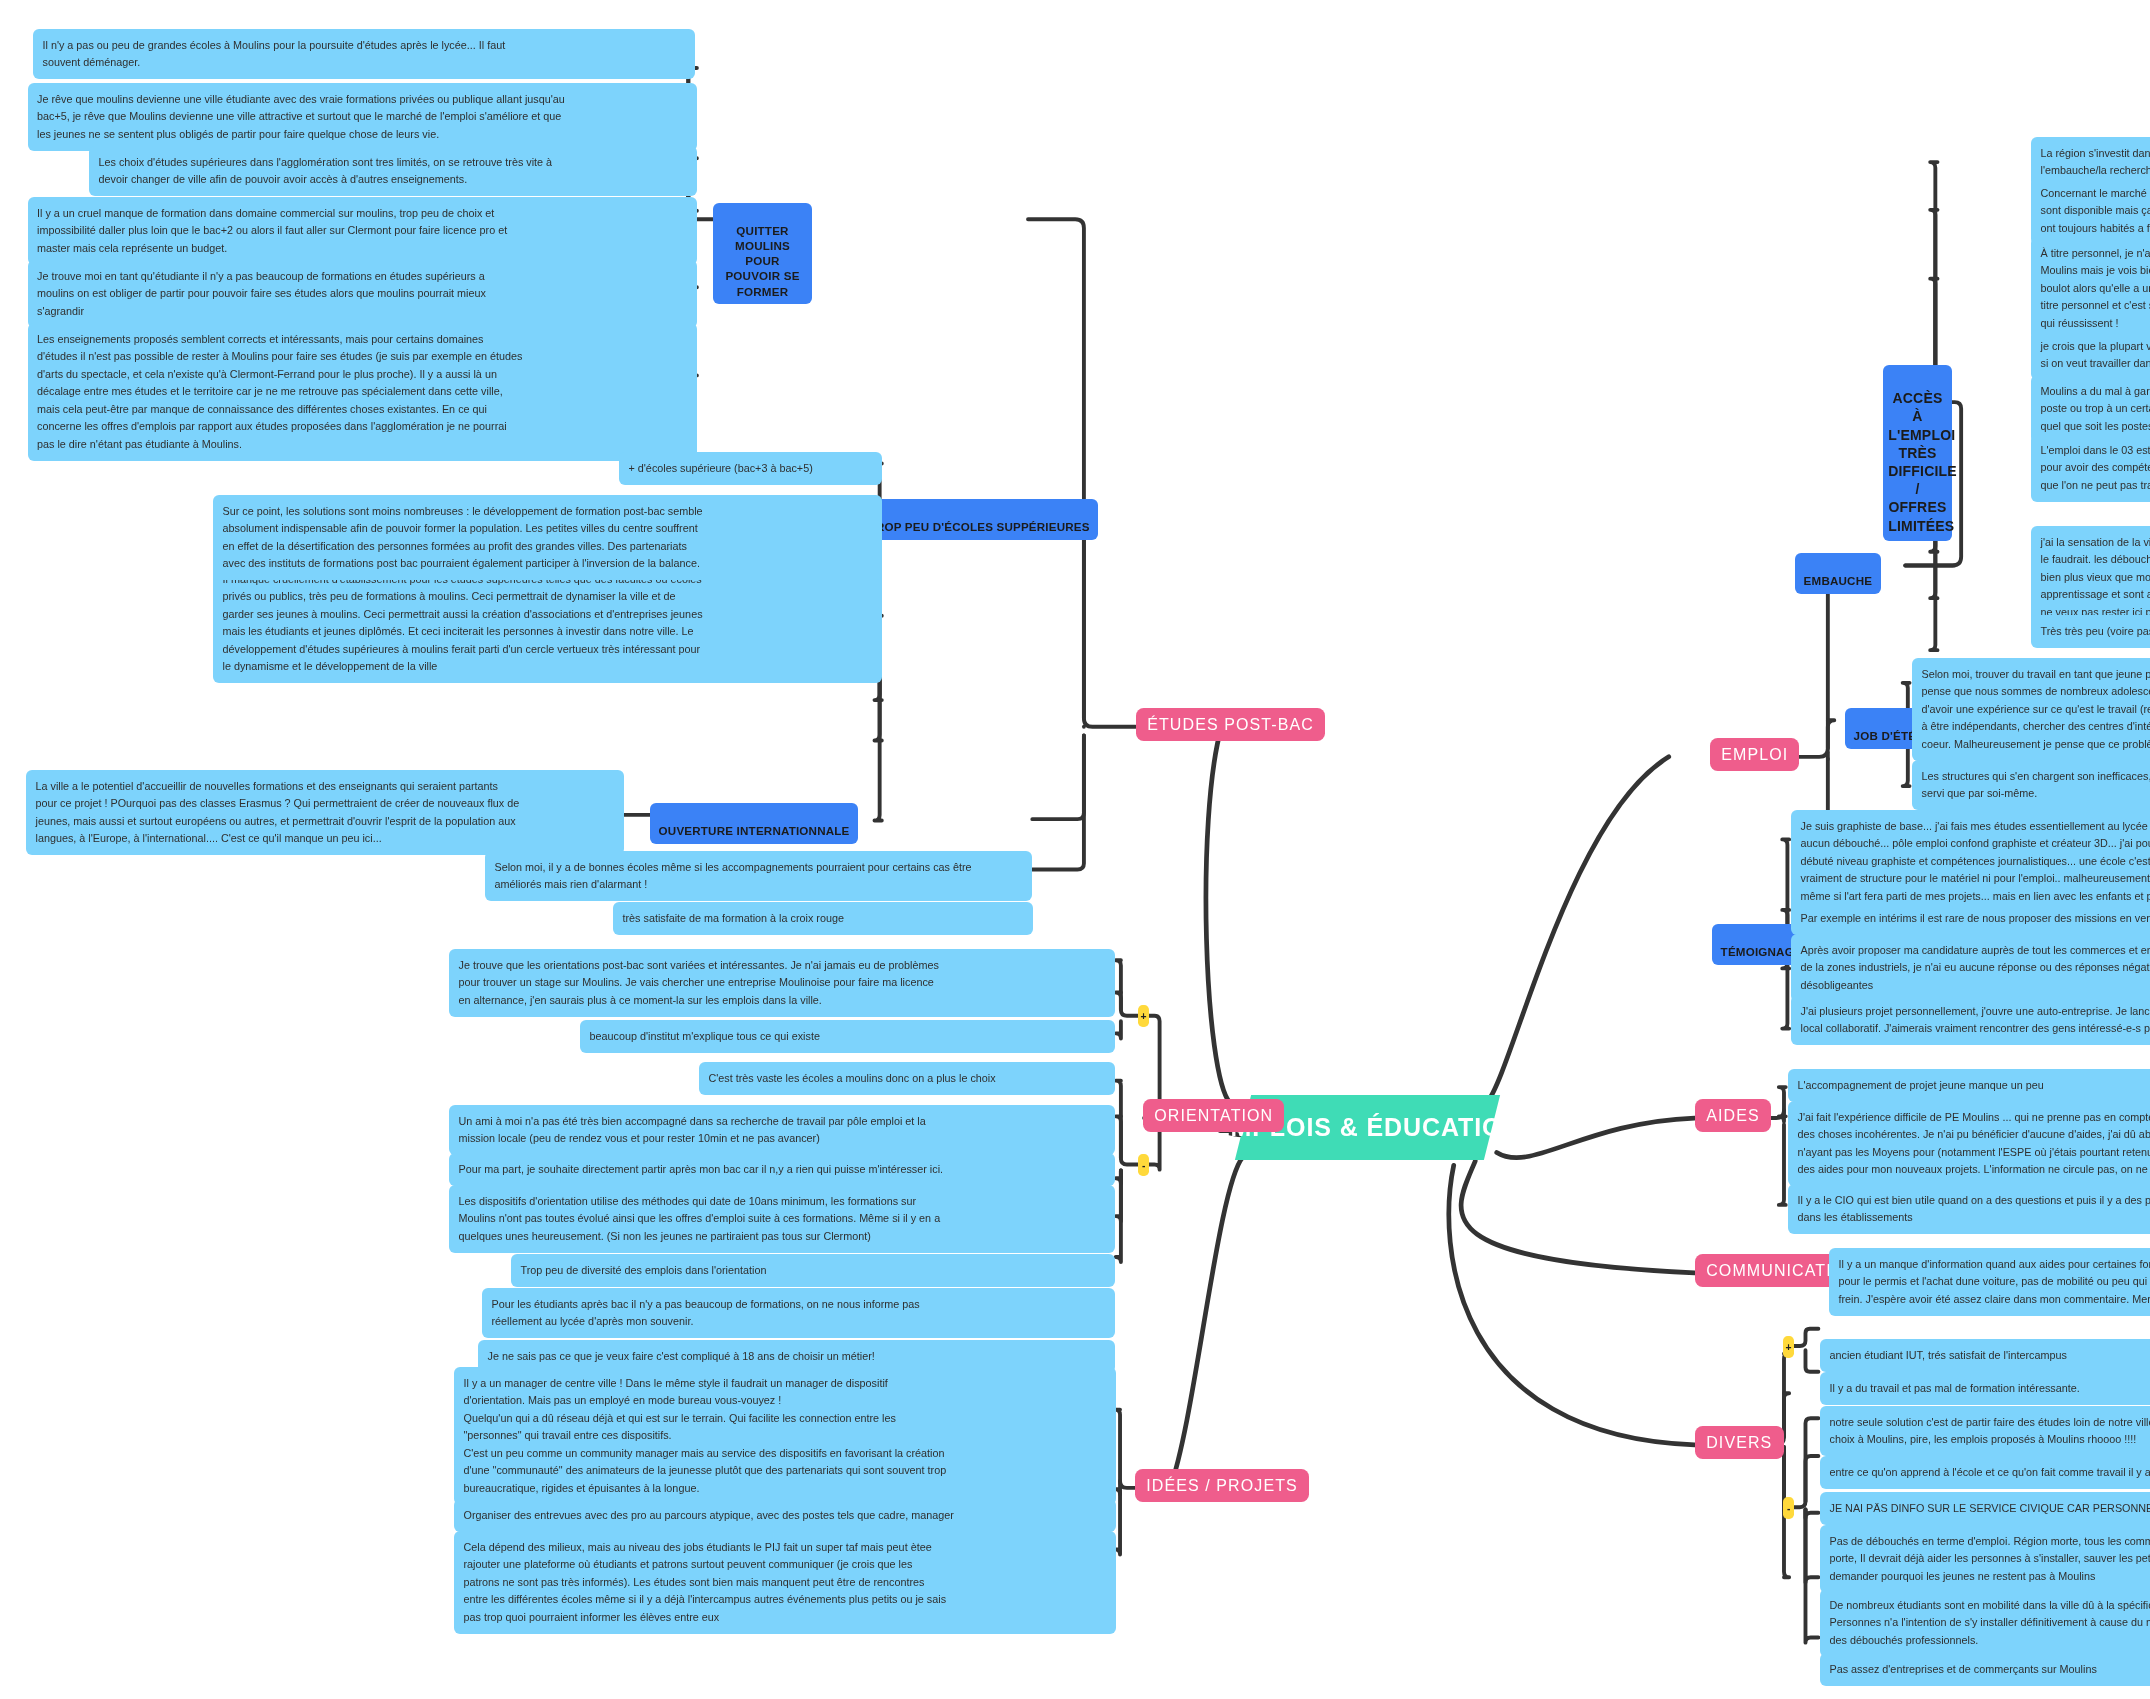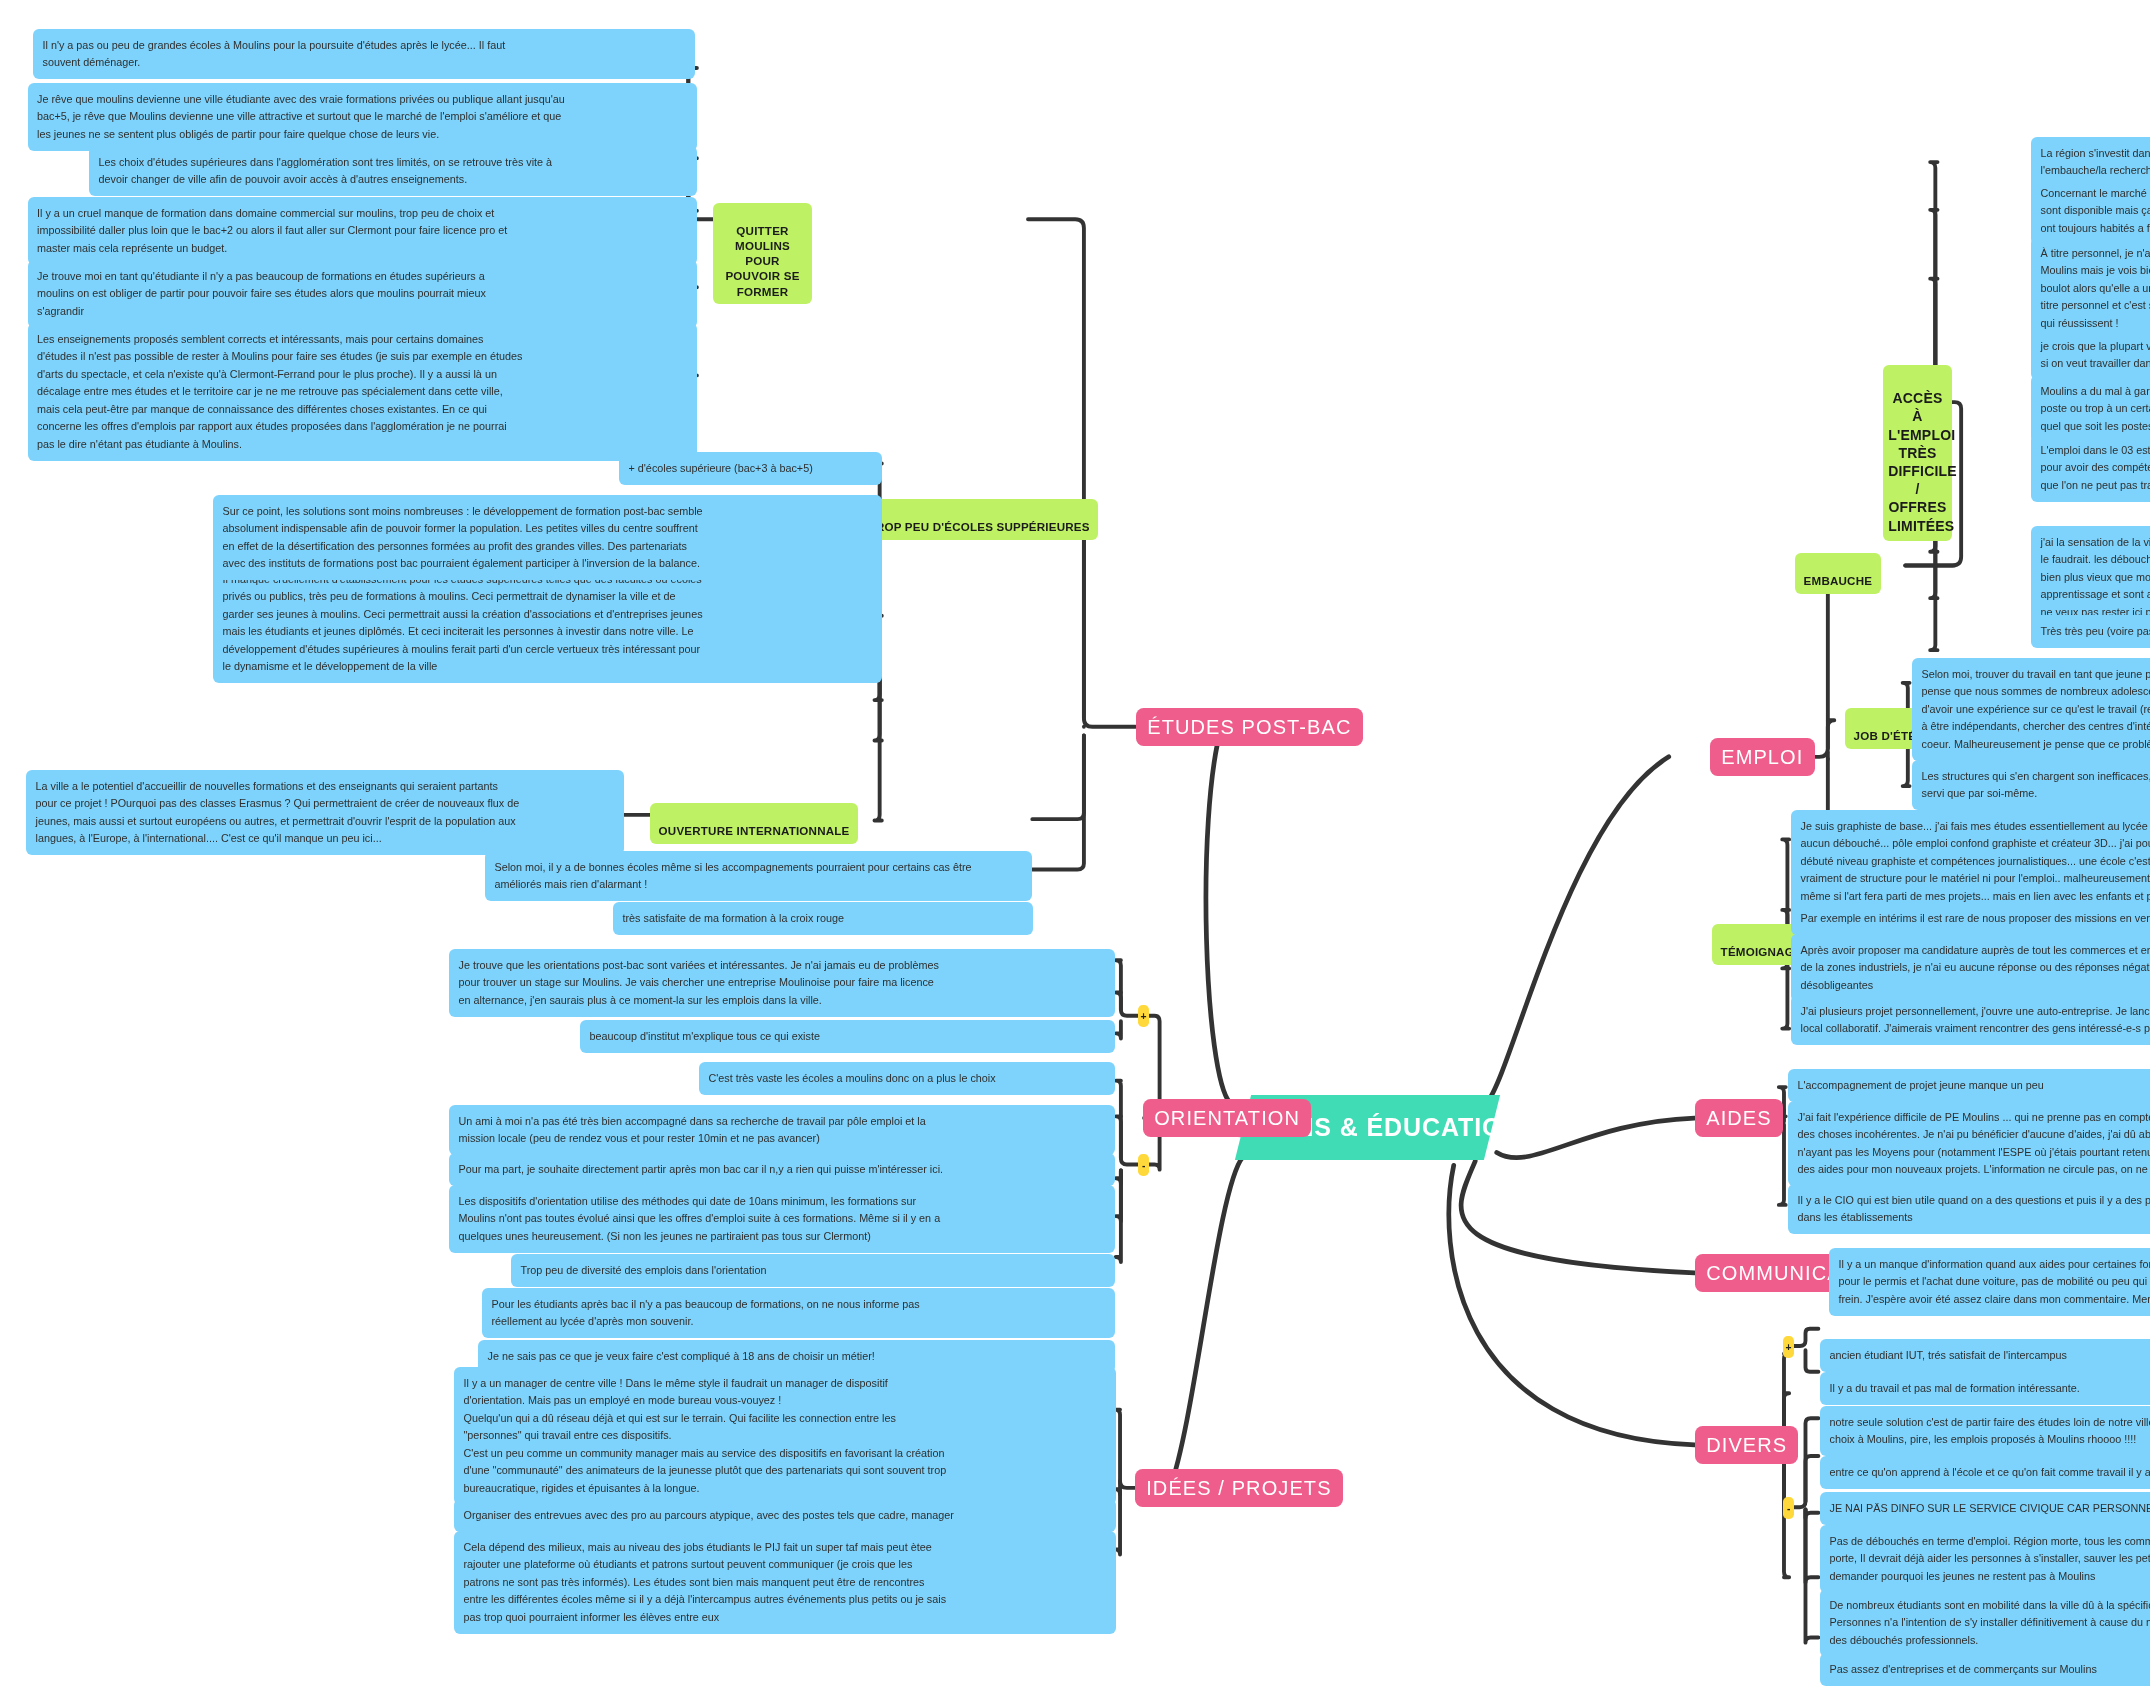--- a/index.html
+++ b/index.html
@@ -19,37 +19,37 @@
     background:#7dd3fc;
     border-radius:6px;
     padding:7.7px 9.5px;
     font-size:10.8px;
     line-height:1.62;
     color:#2f2f2f;
     white-space:pre-line;
   }
   .tag{
     position:absolute;
-    background:#bef264;
+    background:#3b82f6;
     border-radius:6px;
     padding:5.2px 8.6px;
     font-size:11.6px;
     font-weight:600;
     color:#1b1b1b;
     letter-spacing:0.2px;
     line-height:1.3;
     white-space:pre-line;
     text-align:center;
   }
   .branch{
     position:absolute;
     background:#ef5d8c;
     border-radius:7.7px;
     padding:7.7px 11.2px;
-    font-size:20px;
+    font-size:16px;
     color:#ffffff;
     letter-spacing:1.1px;
     font-weight:400;
     text-align:center;
     white-space:nowrap;
     font-stretch:condensed;
   }
   .central{
     position:absolute;
     background:#3fdcb6;

